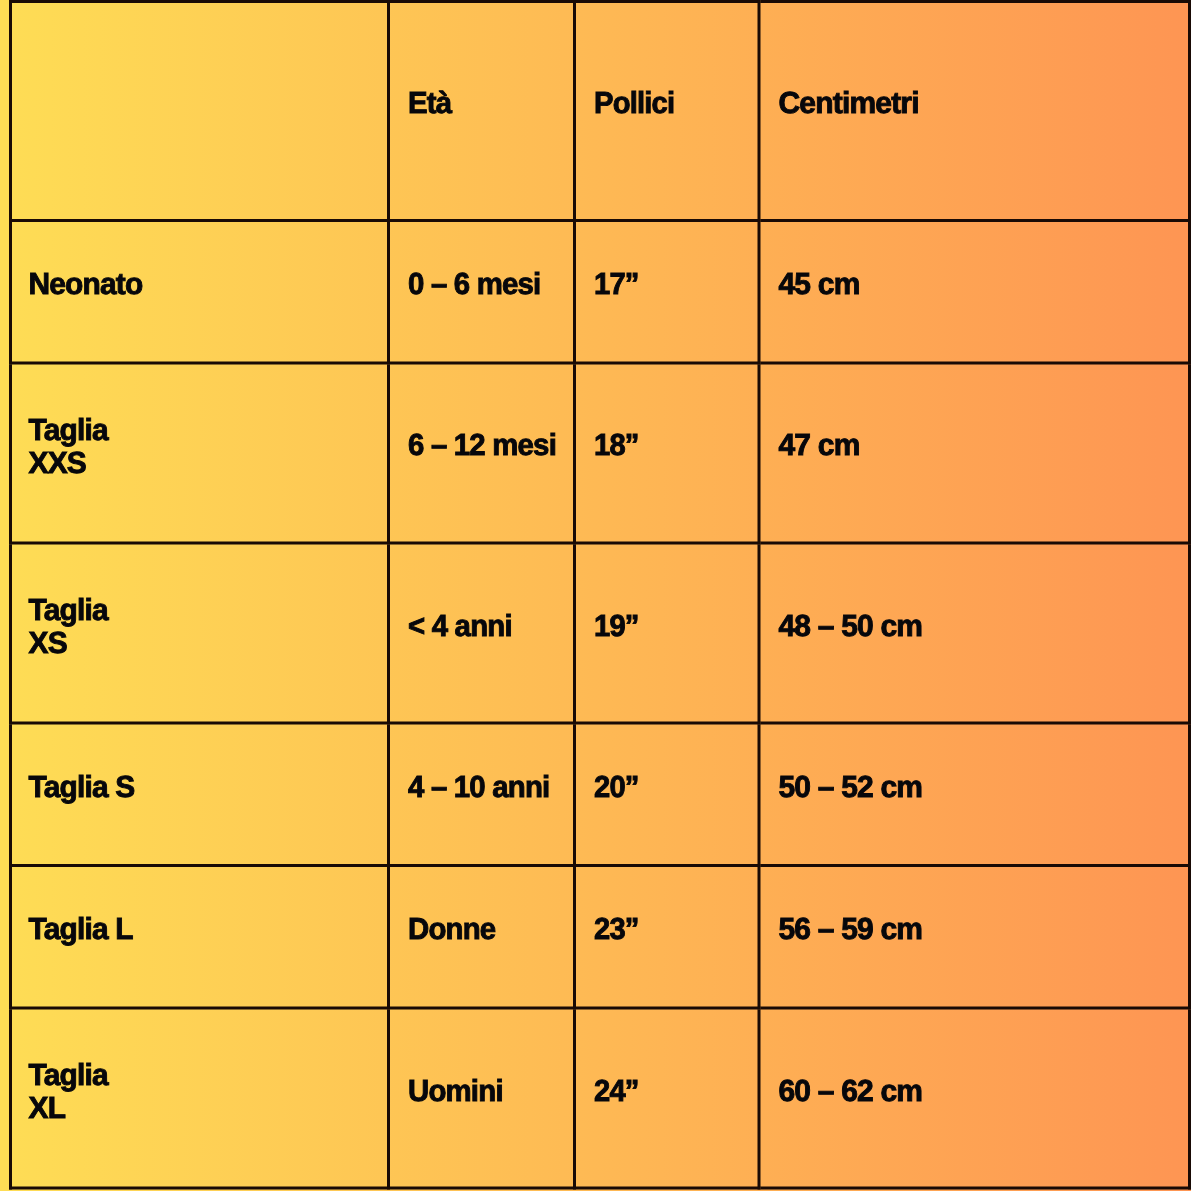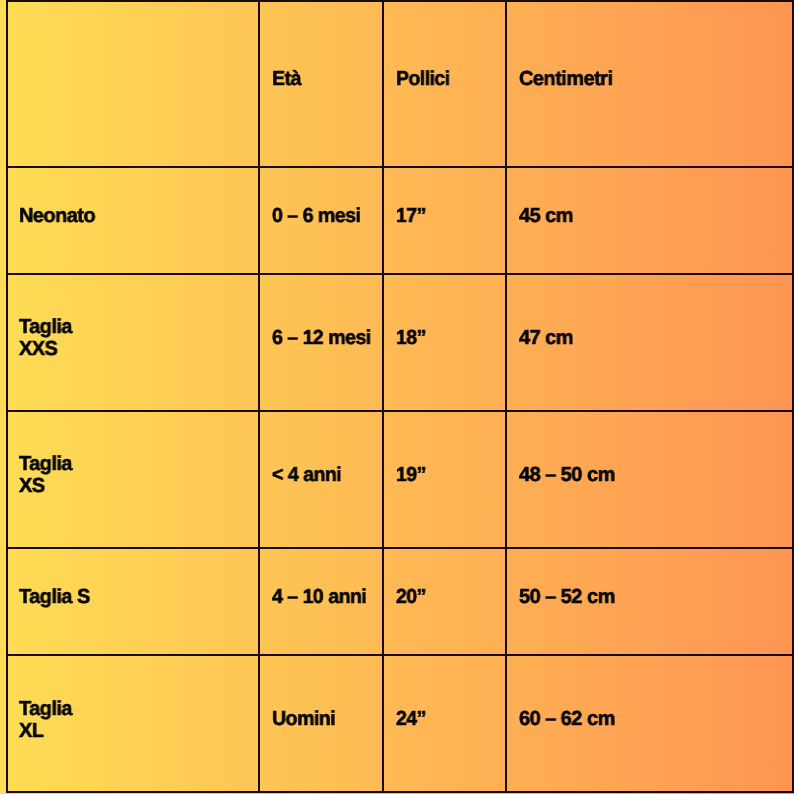--- a/index.html
+++ b/index.html
@@ -75,20 +75,26 @@
       <td class="c1"><span class="txt" style="transform: scaleX(0.9654);">&lt; 4 anni</span></td>
       <td class="c2"><span class="txt" style="transform: scaleX(0.9581);">19”</span></td>
       <td class="c3"><span class="txt" style="transform: scaleX(0.9861);">48 – 50 cm</span></td>
   </tr>
   <tr class="rh5">
       <td class="c0"><span class="txt" style="transform: scaleX(0.9833);">Taglia S</span></td>
       <td class="c1"><span class="txt" style="transform: scaleX(0.9654);">4 – 10 anni</span></td>
       <td class="c2"><span class="txt" style="transform: scaleX(0.9581);">20”</span></td>
       <td class="c3"><span class="txt" style="transform: scaleX(0.9861);">50 – 52 cm</span></td>
   </tr>
+  <tr class="rh7">
+      <td class="c0"><span class="txt" style="transform: scaleX(0.9833);">Taglia L</span></td>
+      <td class="c1"><span class="txt" style="transform: scaleX(0.9654);">Donne</span></td>
+      <td class="c2"><span class="txt" style="transform: scaleX(0.9581);">23”</span></td>
+      <td class="c3"><span class="txt" style="transform: scaleX(0.9861);">56 – 59 cm</span></td>
+  </tr>
   <tr class="rh8">
       <td class="c0"><span class="txt" style="transform: scaleX(0.9833);">Taglia
 XL</span></td>
       <td class="c1"><span class="txt" style="transform: scaleX(0.9654);">Uomini</span></td>
       <td class="c2"><span class="txt" style="transform: scaleX(0.9581);">24”</span></td>
       <td class="c3"><span class="txt" style="transform: scaleX(0.9861);">60 – 62 cm</span></td>
   </tr>
   </tbody>
 </table>
 </div>

